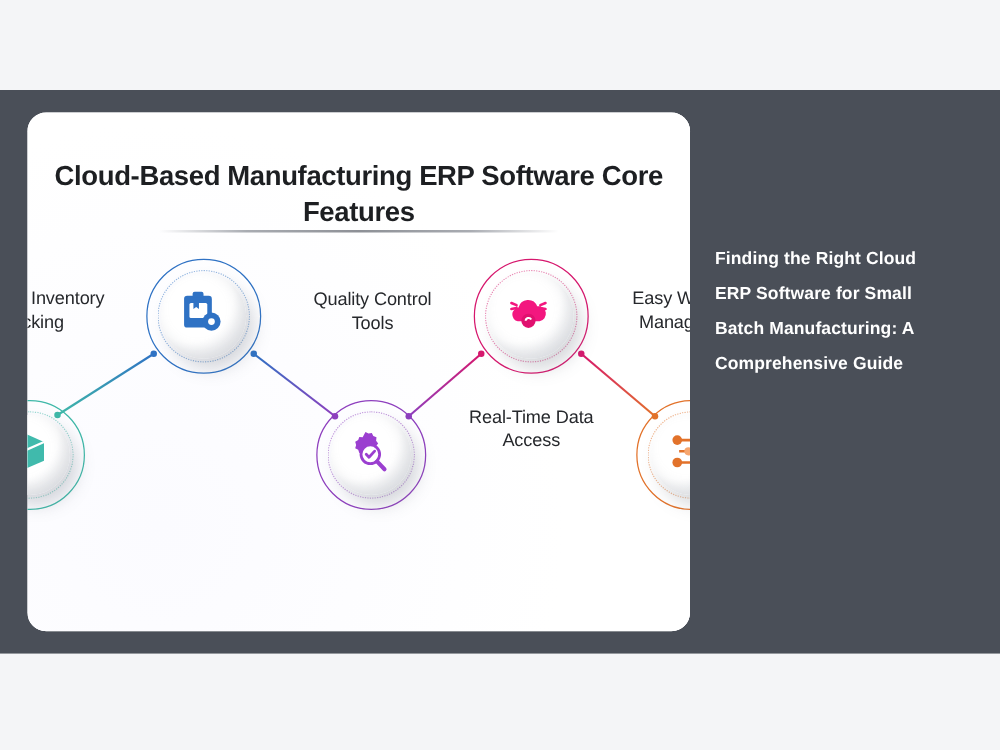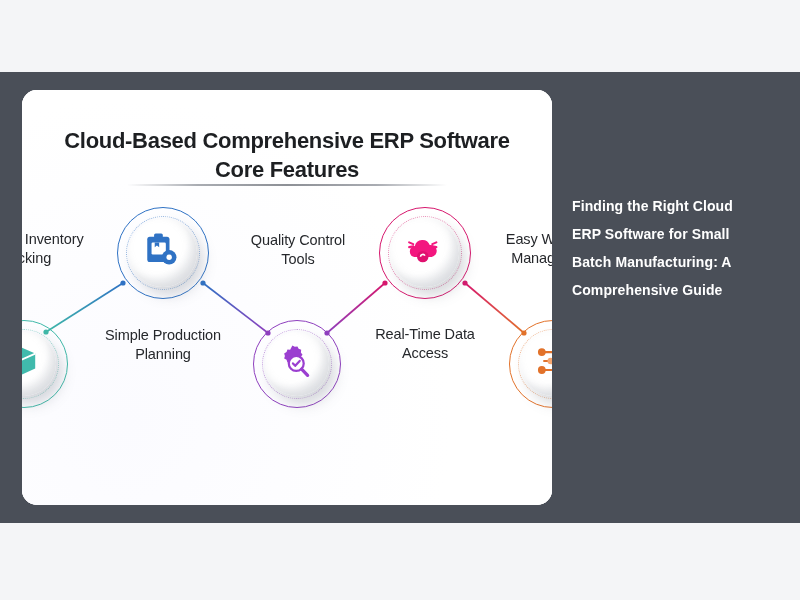--- a/index.html
+++ b/index.html
@@ -174,21 +174,21 @@
 
 <div class="band-top"></div>
 <div class="band-dark"></div>
 <div class="band-bottom"></div>
 
 <h1 class="article-heading">Finding the Right Cloud ERP Software for Small Batch Manufacturing: A Comprehensive Guide</h1>
 
 <div class="info-card">
   <div class="card-inner">
 
-    <div class="ig-title">Cloud-Based Comprehensive ERP Software Core Features</div>
+    <div class="ig-title">Cloud-Based Manufacturing ERP Software Core Features</div>
 
     <div class="ig-divider"></div>
 
     <svg class="connectors" viewBox="0 0 530 415">
       <defs>
         <linearGradient id="gTealBlue" x1="0" y1="1" x2="1" y2="0">
           <stop offset="0%" stop-color="#3fb8a8"></stop>
           <stop offset="100%" stop-color="#2f72c4"></stop>
         </linearGradient>
         <linearGradient id="gBluePurple" x1="0" y1="0" x2="1" y2="1">
@@ -288,19 +288,18 @@
             <circle cx="6" cy="6" r="2.6" fill="#e2722a"></circle>
             <circle cx="18" cy="12" r="2.6" fill="#f08a45"></circle>
             <circle cx="6" cy="18" r="2.6" fill="#e2722a"></circle>
             <circle cx="12" cy="12" r="2.2" fill="#f6a66f"></circle>
           </svg>
         </span>
       </div>
     </div>
 
     <div class="node-label label-teal">Accurate Inventory Tracking</div>
-    <div class="node-label label-blue">Simple Production Planning</div>
     <div class="node-label label-pink">Real-Time Data Access</div>
     <div class="node-label label-purple">Quality Control Tools</div>
     <div class="node-label label-orange">Easy Workflow Management</div>
 
   </div>
 </div>
 
 </body></html>

